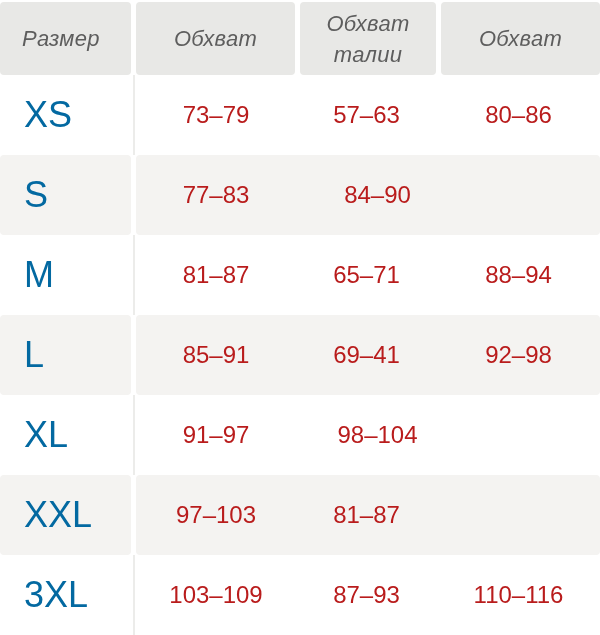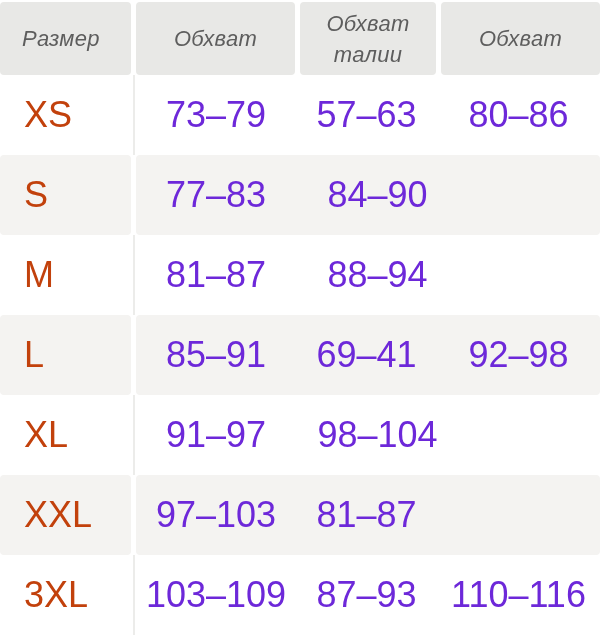--- a/index.html
+++ b/index.html
@@ -55,21 +55,21 @@
     background: #ffffff;
   }
   .cell-size {
     width: 131px;
     box-sizing: border-box;
     padding-left: 24px;
     display: flex;
     align-items: center;
     font-size: 36px;
     font-weight: 400;
-    color: #c2410c;
+    color: #0369a1;
     border-radius: 4px;
   }
   .col-divider {
     width: 5px;
     display: flex;
     justify-content: center;
   }
   .col-divider::after {
     content: "";
     display: block;
@@ -80,23 +80,23 @@
   .row.striped .col-divider::after { background: transparent; }
   .data-area {
     flex: 1;
     display: flex;
     border-radius: 4px;
   }
   .cell-data {
     display: flex;
     align-items: center;
     justify-content: center;
-    font-size: 36px;
+    font-size: 24px;
     font-weight: 400;
-    color: #6d28d9;
+    color: #b91c1c;
     box-sizing: border-box;
   }
   .cell-chest { width: 160px; }
   .cell-waist { width: 141px; text-align: center; }
   .cell-hips  { width: 163px; }
   .row.striped .cell-size,
   .row.striped .data-area { background: #f4f3f1; }
 </style>
 </head>
 <body>
@@ -137,20 +137,21 @@
       <div class="cell-data cell-chest">77–83</div>
       <div class="cell-data cell-hips">84–90</div>
     </div>
   </div>
 
   <div class="row">
     <div class="cell-size">M</div>
     <div class="col-divider"></div>
     <div class="data-area">
       <div class="cell-data cell-chest">81–87</div>
+      <div class="cell-data cell-waist">65–71</div>
       <div class="cell-data cell-hips">88–94</div>
     </div>
   </div>
 
   <div class="row striped">
     <div class="cell-size">L</div>
     <div class="col-divider"></div>
     <div class="data-area">
       <div class="cell-data cell-chest">85–91</div>
       <div class="cell-data cell-waist">69–41</div>

